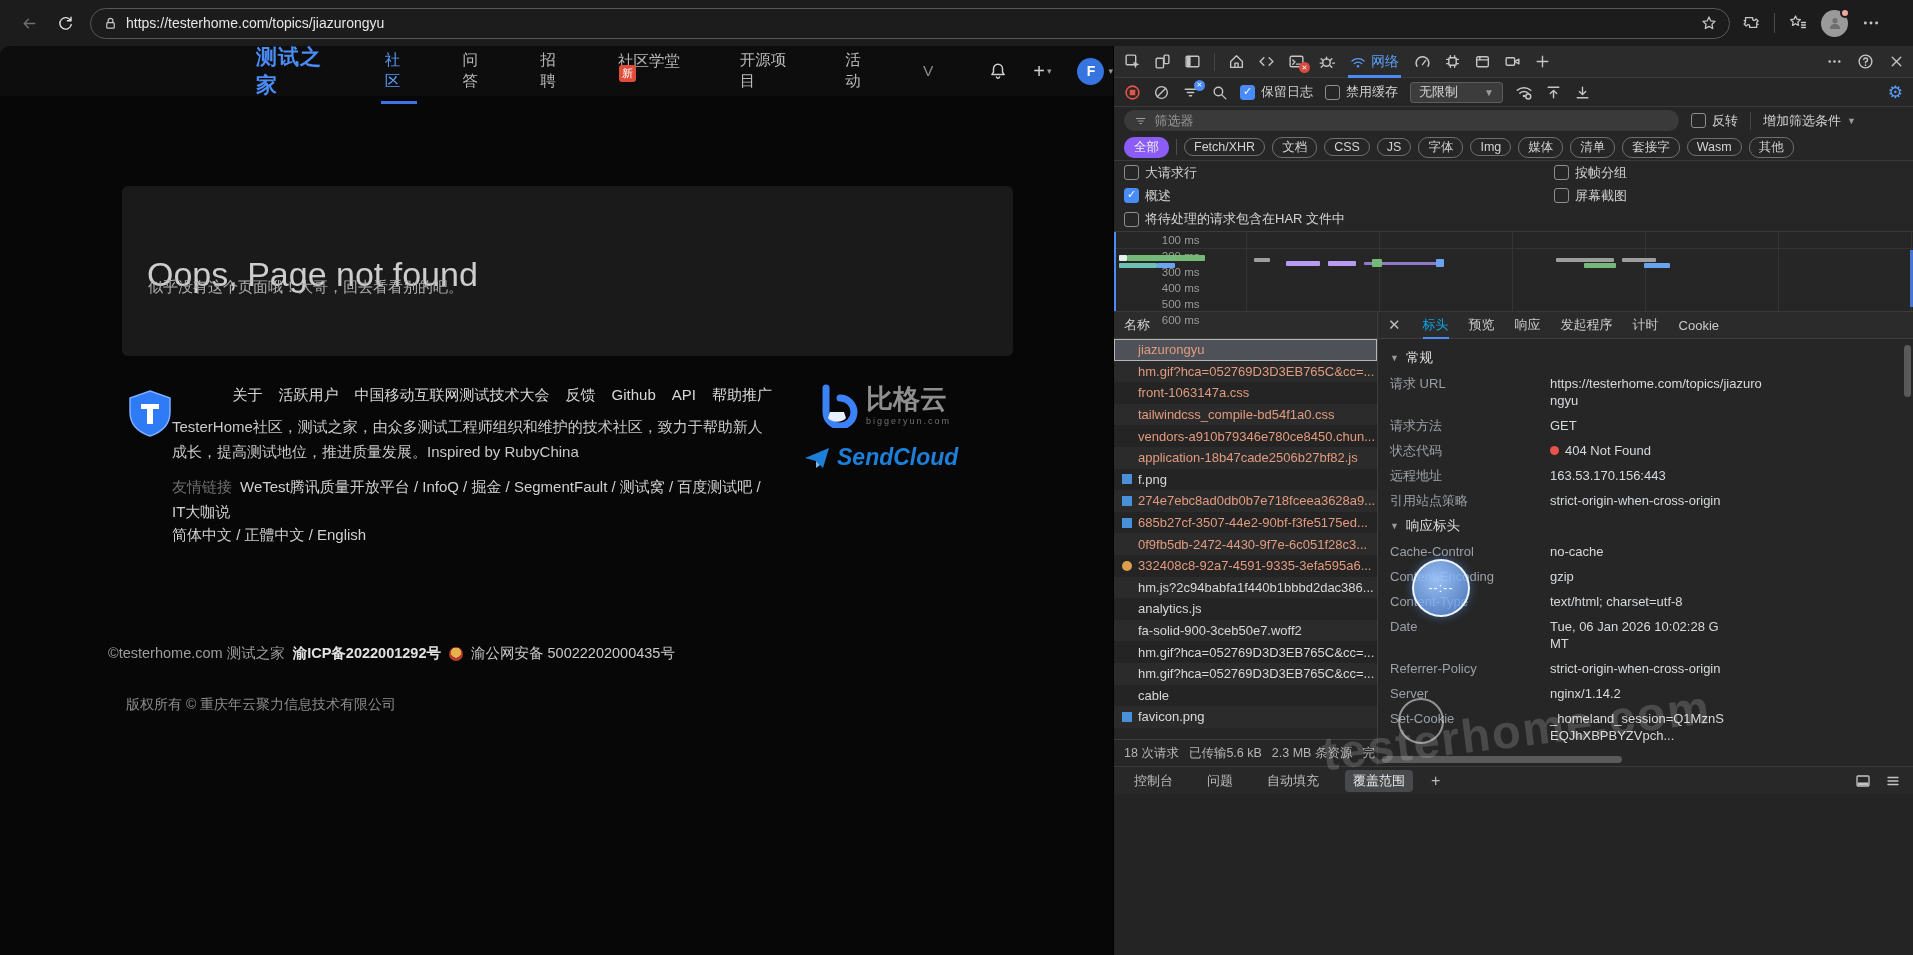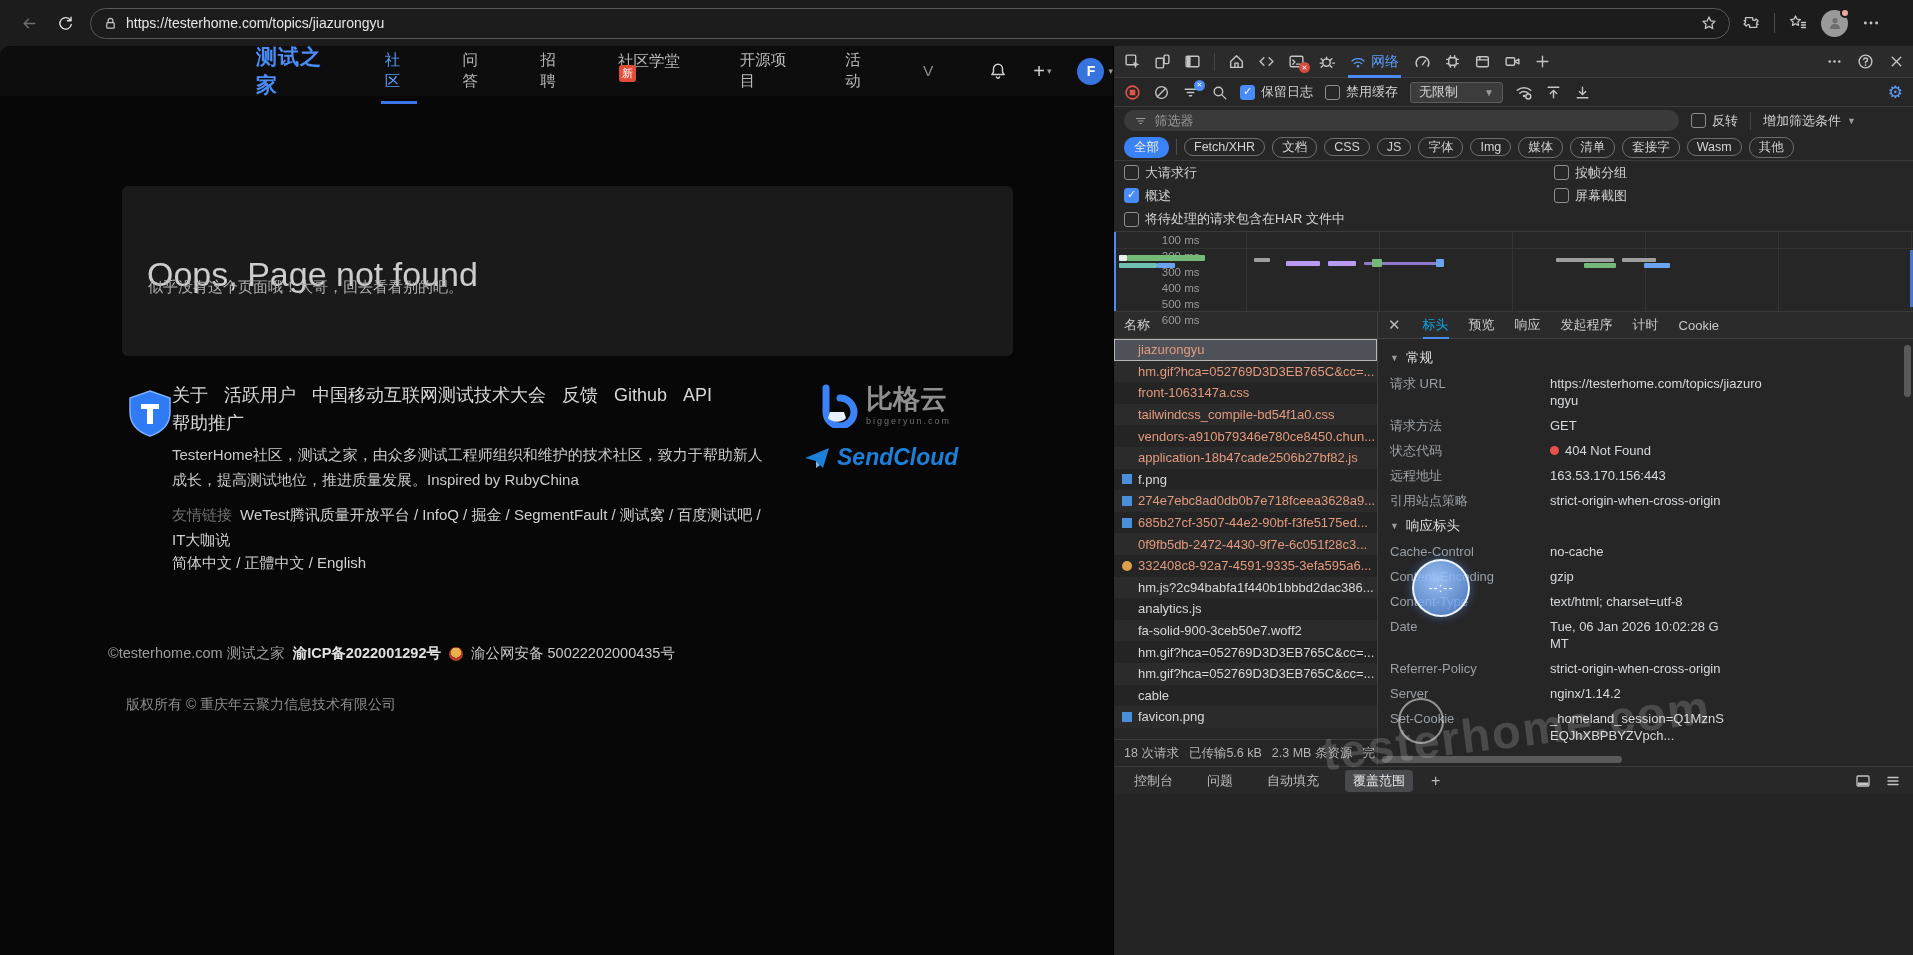--- a/index.html
+++ b/index.html
@@ -38,21 +38,21 @@
   .caret { font-size:9px; color:#9a9a9a; }
   .avatar-f { width:27px; height:27px; border-radius:50%; background:#3674e0; color:#fff; font-size:14px;
     display:flex; align-items:center; justify-content:center; font-weight:bold; }
 
   .err-card { position:absolute; left:122px; top:140px; width:891px; height:170px; background:#1a1a1a; border-radius:6px; }
   .err-title { position:absolute; left:25px; top:28px; font-size:34px; color:#cdcdcd; font-weight:500;margin-top:41px; }
   .err-sub { position:absolute; left:26px; top:92px; font-size:15px; color:#b0b0b0; }
 
   .shield { position:absolute; left:128px; top:344px; }
   .footer-block { position:absolute; left:172px; top:338px; width:600px; }
-  .footer-links { display:flex; flex-wrap:wrap; column-gap:16px; row-gap:6px; color:#d8d8d8; font-size:18px; line-height:22px; }
+  .footer-links { display:flex; flex-wrap:wrap; column-gap:16px; row-gap:6px; color:#d8d8d8; font-size:15px; line-height:22px;justify-content:flex-end; }
   .footer-about { margin-top:8px; color:#c9c9c9; font-size:15px; line-height:25px; width:600px; }
   .friends { margin-top:10px; font-size:15px; line-height:25px; color:#d0d0d0; width:600px; }
   .friends-label { color:#6e6e6e; margin-right:8px; }
   .langs { margin-top:2px; font-size:15px; color:#d0d0d0; }
   .sponsors { position:absolute; left:818px; top:338px; width:230px; }
   .biggeryun { display:flex; align-items:flex-start; gap:4px; }
   .bg-name { color:#8f8f8f; font-size:27px; font-weight:bold; line-height:30px; }
   .bg-domain { color:#6f6f6f; font-size:9px; letter-spacing:2px; margin-top:2px; }
   .sendcloud { display:flex; align-items:center; gap:7px; margin-top:16px; margin-left:-14px; }
   .sc-name { color:#1e7fd9; font-size:23px; font-weight:bold; font-style:italic; }
@@ -91,21 +91,21 @@
   .dt-r3 { height:27px; display:flex; align-items:center; padding:0 10px; gap:12px; flex:none; }
   .filter-input-wrap { flex:1; max-width:555px; height:21px; background:#3a3a3a; border-radius:11px;
     display:flex; align-items:center; padding:0 10px; gap:7px; }
   .filter-input-wrap input { background:transparent; border:none; outline:none; color:#d8d8d8; font-size:13px; width:100%;
     font-family:"Liberation Sans","DejaVu Sans",sans-serif; }
   .filter-input-wrap input::placeholder { color:#9a9a9a; }
   .more-filters { display:flex; align-items:center; gap:6px; font-size:13px; color:#d2d2d2; }
 
   .dt-r4 { height:27px; border-bottom:1px solid #3a3a3a; display:flex; align-items:center; padding:0 10px; gap:7px; flex:none; }
   .chip { font-size:12.5px; color:#d3d3d3; border:1px solid #6e6e6e; border-radius:10px; padding:1px 9px; white-space:nowrap; }
-  .chip.selected { border-color:transparent; background:#3b82f6; color:#f0f0f0; }
+  .chip.selected { border-color:transparent; background:#8b5cf6; color:#f0f0f0; }
   .chip-div { width:1px; height:16px; background:#4d4d4d; }
 
   .dt-opt { height:23px; display:flex; align-items:center; padding:0 10px; font-size:13px; flex:none; }
   .opt-col2 { position:absolute; left:440px; display:flex; align-items:center; gap:6px; }
   .dt-opt.last { border-bottom:1px solid #3a3a3a; height:25px; }
 
   .overview { height:80px; border-bottom:1px solid #3a3a3a; position:relative; flex:none;
     background:repeating-linear-gradient(90deg, transparent 0 132px, #343434 132px 133px); }
   .tl-labels { display:flex; height:17px; border-bottom:1px solid #333;flex-direction:column; }
   .tl-labels span { width:133.3px; font-size:11.5px; color:#9a9a9a; text-align:center; line-height:16px; }

